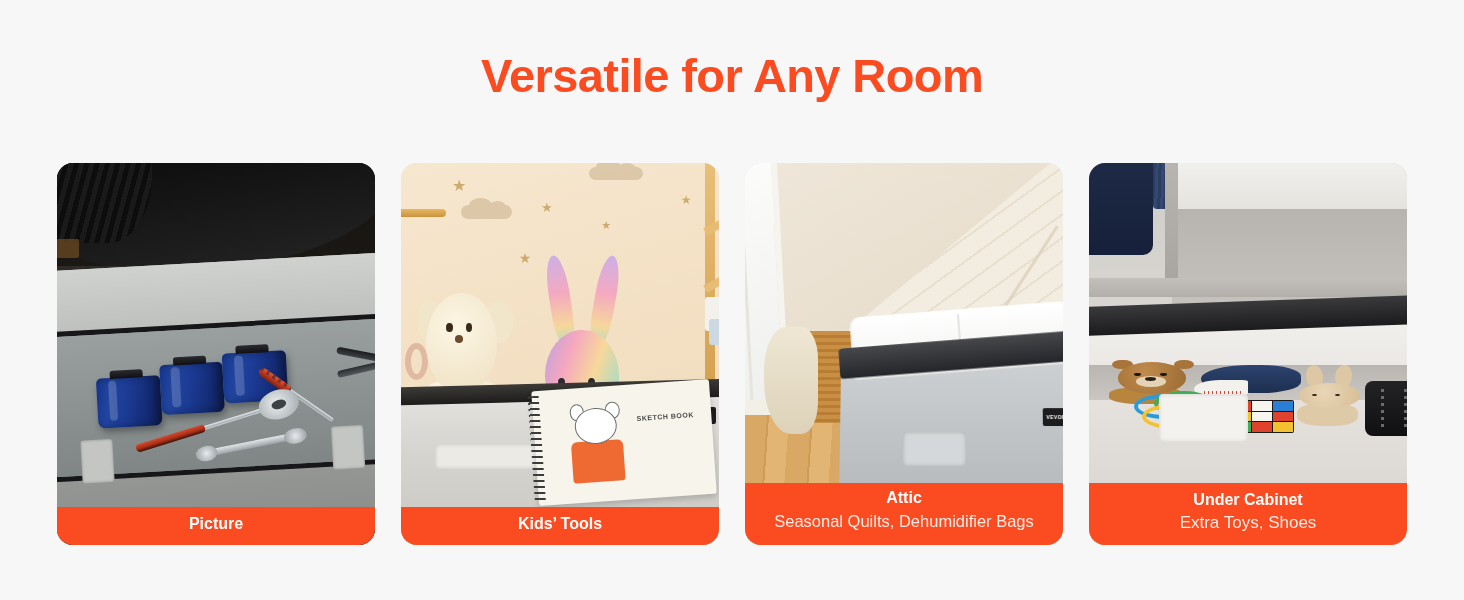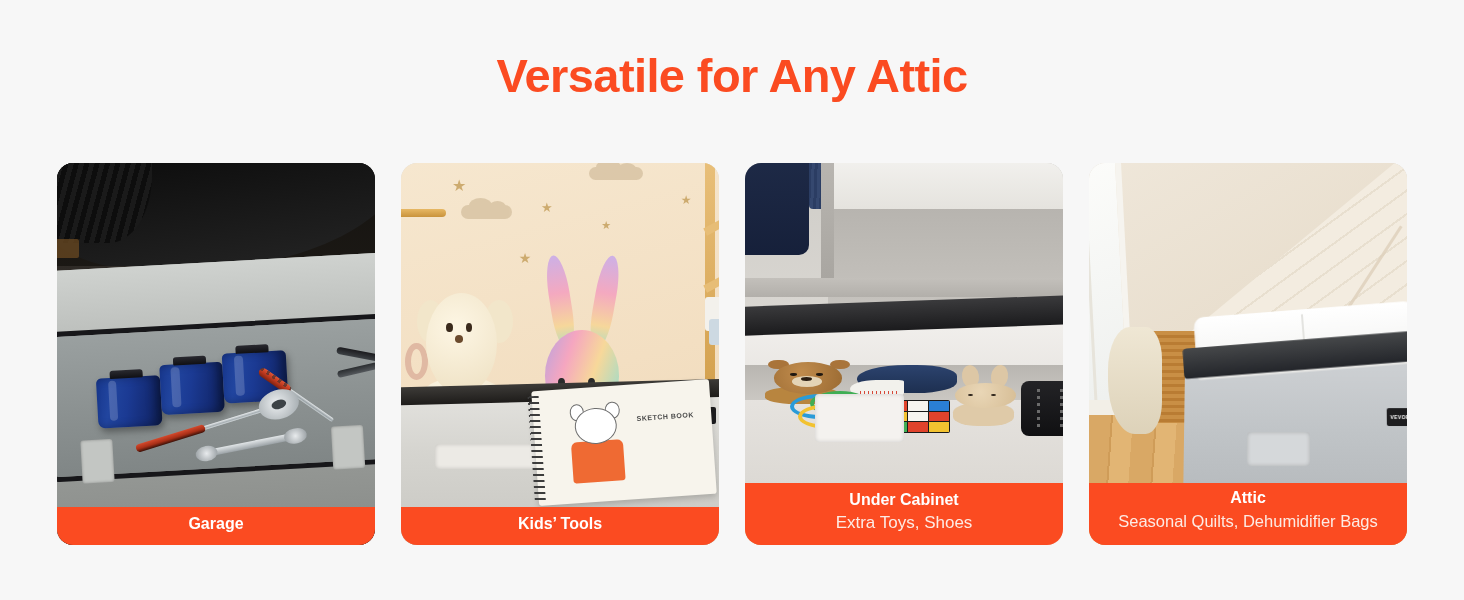--- a/index.html
+++ b/index.html
@@ -312,21 +312,21 @@
            background:linear-gradient(#232326,#101012); border-radius:8px 4px 4px 8px; }
   .u-boot i{ position:absolute; left:20%; top:14%; width:4%; height:70%;
              background:repeating-linear-gradient(#6b6b6b 0 3px,transparent 3px 7px); }
   .u-boot i:nth-child(2){ left:50%; }
 </style>
 </head>
 <body>
 
 <div class="banner">
 
-  <h1 class="heading">Versatile for Any Attic</h1>
+  <h1 class="heading">Versatile for Any Room</h1>
 
   <div class="cards">
 
     <div class="card garage">
       <div class="photo">
         <div class="g-bg"></div>
         <div class="g-car"></div>
         <div class="g-tire"></div>
         <div class="g-wood"></div>
         <div class="g-floor"></div>
@@ -357,21 +357,21 @@
                   <div class="rat-head"></div>
                   <div class="rat-grip"></div>
               </div>
             </div>
           </div>
           <div class="g-handle"></div>
           <div class="g-handle r"></div>
         </div>
       </div>
       <div class="caption">
-        <div class="title">Garage</div>
+        <div class="title">Picture</div>
       </div>
     </div>
 
     <div class="card kids">
       <div class="photo">
         <div class="k-wall"></div>
         <div class="k-star" style="left:16%;top:4%;font-size:16px;">★</div>
         <div class="k-star" style="left:44%;top:10%;font-size:13px;">★</div>
         <div class="k-star" style="left:63%;top:15%;font-size:11px;">★</div>
         <div class="k-star" style="left:37%;top:23%;font-size:14px;">★</div>
@@ -423,20 +423,47 @@
             <div class="k-bb-head"></div>
           </div>
           <div class="k-booktext">SKETCH BOOK</div>
         </div>
       </div>
       <div class="caption">
         <div class="title">Kids’ Tools</div>
       </div>
     </div>
 
+    <div class="card attic">
+      <div class="photo">
+        <div class="a-wall"></div>
+        <div class="a-ceil"></div>
+        <div class="a-beam"></div>
+        <div class="a-win">
+            <i></i>
+          </div>
+        <div class="a-skirt"></div>
+        <div class="a-floor"></div>
+        <div class="a-basket"></div>
+        <div class="a-throw"></div>
+        <div class="a-bag">
+          <div class="a-quilt">
+              <i></i>
+            </div>
+          <div class="a-bagrim"></div>
+          <div class="a-handle"></div>
+          <div class="a-tag">VEVOR</div>
+        </div>
+      </div>
+      <div class="caption">
+        <div class="title">Attic</div>
+        <div class="sub">Seasonal Quilts, Dehumidifier Bags</div>
+      </div>
+    </div>
+
     <div class="card under">
       <div class="photo">
         <div class="u-bg"></div>
         <div class="u-back"></div>
         <div class="u-jeanA"></div>
         <div class="u-jeanB"></div>
         <div class="u-cabtop"></div>
         <div class="u-divider"></div>
         <div class="u-shelf"></div>
         <div class="u-floorw">
@@ -493,41 +520,14 @@
           <div class="u-bagrim"></div>
           <div class="u-handle"></div>
         </div>
       </div>
       <div class="caption">
         <div class="title">Under Cabinet</div>
         <div class="sub">Extra Toys, Shoes</div>
       </div>
     </div>
 
-    <div class="card attic">
-      <div class="photo">
-        <div class="a-wall"></div>
-        <div class="a-ceil"></div>
-        <div class="a-beam"></div>
-        <div class="a-win">
-            <i></i>
-          </div>
-        <div class="a-skirt"></div>
-        <div class="a-floor"></div>
-        <div class="a-basket"></div>
-        <div class="a-throw"></div>
-        <div class="a-bag">
-          <div class="a-quilt">
-              <i></i>
-            </div>
-          <div class="a-bagrim"></div>
-          <div class="a-handle"></div>
-          <div class="a-tag">VEVOR</div>
-        </div>
-      </div>
-      <div class="caption">
-        <div class="title">Attic</div>
-        <div class="sub">Seasonal Quilts, Dehumidifier Bags</div>
-      </div>
-    </div>
-
   </div>
 </div>
 
 </body></html>

